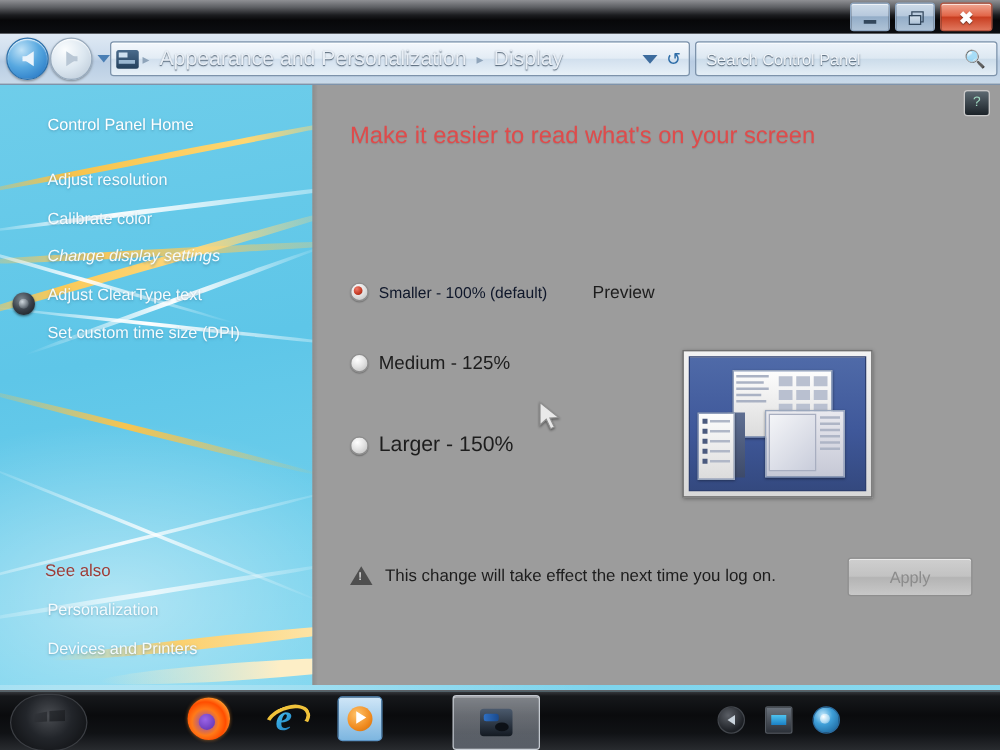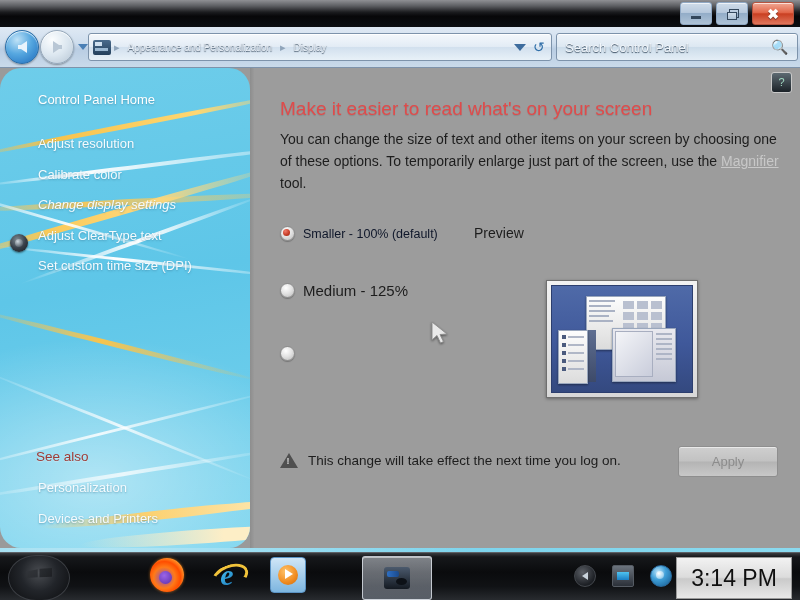--- a/index.html
+++ b/index.html
@@ -75,21 +75,21 @@
     box-shadow:inset 0 1px 0 rgba(255,255,255,.9);
   }
   .cp-icon{
     width:18px;height:15px;margin-left:4px;position:relative;flex:0 0 auto;
     background:linear-gradient(to bottom,#4a6b8c,#24405c);border-radius:2px;
   }
   .cp-icon:before{content:"";position:absolute;left:2px;top:2px;width:7px;height:4px;background:#cfe0f0;}
   .cp-icon:after{content:"";position:absolute;left:2px;top:8px;width:13px;height:3px;background:#9ab7d1;}
   .crumb-sep{color:#8fa4ba;font-size:11px;margin:0 3px;}
   .crumb{
-    font-size:10px;color:#e8eef5;
+    font-size:17px;color:#e8eef5;
     text-shadow:0 1px 1px rgba(40,60,80,.85);
     padding:2px 5px;white-space:nowrap;
   }
   .addr-right{margin-left:auto;display:flex;align-items:center;gap:7px;padding-right:6px;}
   .chev-down{width:0;height:0;border-left:6px solid transparent;border-right:6px solid transparent;border-top:7px solid #3d6c9e;}
   .refresh-ico{font-size:14px;color:#2f6ea8;line-height:1;transform:scaleX(-1);}
 
   .searchbox{
     position:absolute;left:556px;top:6px;width:240px;height:26px;
     background:linear-gradient(to bottom,#eef4fa 0%,#dde8f2 48%,#ccdcea 52%,#e4eef6 100%);
@@ -103,21 +103,20 @@
   }
   .search-ico{margin-left:auto;margin-right:8px;font-size:14px;color:#2f6ea8;}
 
   
   .sidebar{
     position:absolute;left:0;top:68px;width:250px;height:480px;
     overflow:hidden;
     background:
       radial-gradient(ellipse 420px 260px at 38% 86%, rgba(255,255,255,.45) 0%, rgba(255,255,255,0) 55%),
       linear-gradient(170deg,#6ecdea 0%, #5ec6e8 45%, #79d4ee 100%);
-    border-radius: 21px;
   }
   .swoosh{position:absolute;transform-origin:left center;border-radius:50%;}
   .s1{left:-30px;top:86px;width:330px;height:5px;background:linear-gradient(90deg,rgba(255,201,80,0),#f6c24a 25%,#ffd772 70%,rgba(255,215,114,0));transform:rotate(-11deg);}
   .s2{left:-20px;top:116px;width:330px;height:4px;background:linear-gradient(90deg,rgba(255,255,255,0),#ffffff 30%,rgba(255,255,255,.2));transform:rotate(-7deg);}
   .s3{left:-40px;top:140px;width:340px;height:6px;background:linear-gradient(90deg,rgba(246,194,74,0),#f8c85a 35%,rgba(255,224,140,.1));transform:rotate(-3deg);}
   .s4{left:-10px;top:176px;width:320px;height:3px;background:linear-gradient(90deg,rgba(255,255,255,0),#ffffff 40%,rgba(255,255,255,0));transform:rotate(6deg);}
   .s5{left:-60px;top:192px;width:360px;height:7px;background:linear-gradient(90deg,rgba(246,194,74,0),#f9c958 30%,#ffd87b 60%,rgba(255,216,123,0));transform:rotate(-16deg);}
   .s6{left:-30px;top:238px;width:300px;height:5px;background:linear-gradient(90deg,rgba(246,194,74,0),#f7c44e 45%,rgba(255,216,123,0));transform:rotate(14deg);}
   .s7{left:20px;top:214px;width:260px;height:4px;background:linear-gradient(90deg,rgba(255,255,255,0),#fff 50%,rgba(255,255,255,0));transform:rotate(-20deg);}
   .s8{left:-20px;top:300px;width:300px;height:3px;background:linear-gradient(90deg,rgba(255,255,255,0),rgba(255,255,255,.8) 50%,rgba(255,255,255,0));transform:rotate(22deg);}
@@ -395,35 +394,33 @@
     <div class="sb-edge"></div>
 
     <div class="content">
 
       <div class="help-ico">
           <span>?</span>
         </div>
 
       <div class="h1">Make it easier to read what's on your screen</div>
 
-      <div class="body-text">
-        <span>You can change the size of text and other items on your screen by choosing one of these options. To temporarily enlarge just part of the screen, use the </span><a href="#" class="magnifier-link">Magnifier</a><span> tool.</span>
-      </div>
 
       <div class="options">
         <div class="opt opt1">
           <span class="radio sel"></span>
           <span class="lbl">Smaller - 100% (default)</span>
         </div>
         <div class="opt opt2">
           <span class="radio"></span>
           <span class="lbl">Medium - 125%</span>
         </div>
         <div class="opt opt3">
           <span class="radio"></span>
+          <span class="lbl">Larger - 150%</span>
         </div>
       </div>
 
       <div class="preview-label">Preview</div>
 
       <div class="preview-frame">
         <div class="preview-inner">
           <div class="pv-win pv-a">
             <div class="pv-rows">
               <div class="pv-row" style="width:26px"></div>
@@ -508,21 +505,20 @@
     <div class="tb-active">
       <div class="cpico"></div>
     </div>
 
     <div class="tray">
       <div class="tray-ico spk"></div>
       <div class="tray-ico netm"></div>
       <div class="tray-ico act"></div>
     </div>
 
-    <div class="clock">3:14 PM</div>
   </div>
 
   <div class="cursor">
     <svg width="22" height="28" viewBox="0 0 22 28" xmlns="http://www.w3.org/2000/svg">
       <path d="M2,2 L2,20 L7,15.5 L10.5,23 L13.5,21.6 L10,14.5 L17,14 Z" fill="#e9e9e9" stroke="#8f8f8f" stroke-width="1"></path>
     </svg>
   </div>
 
 </div>
 

